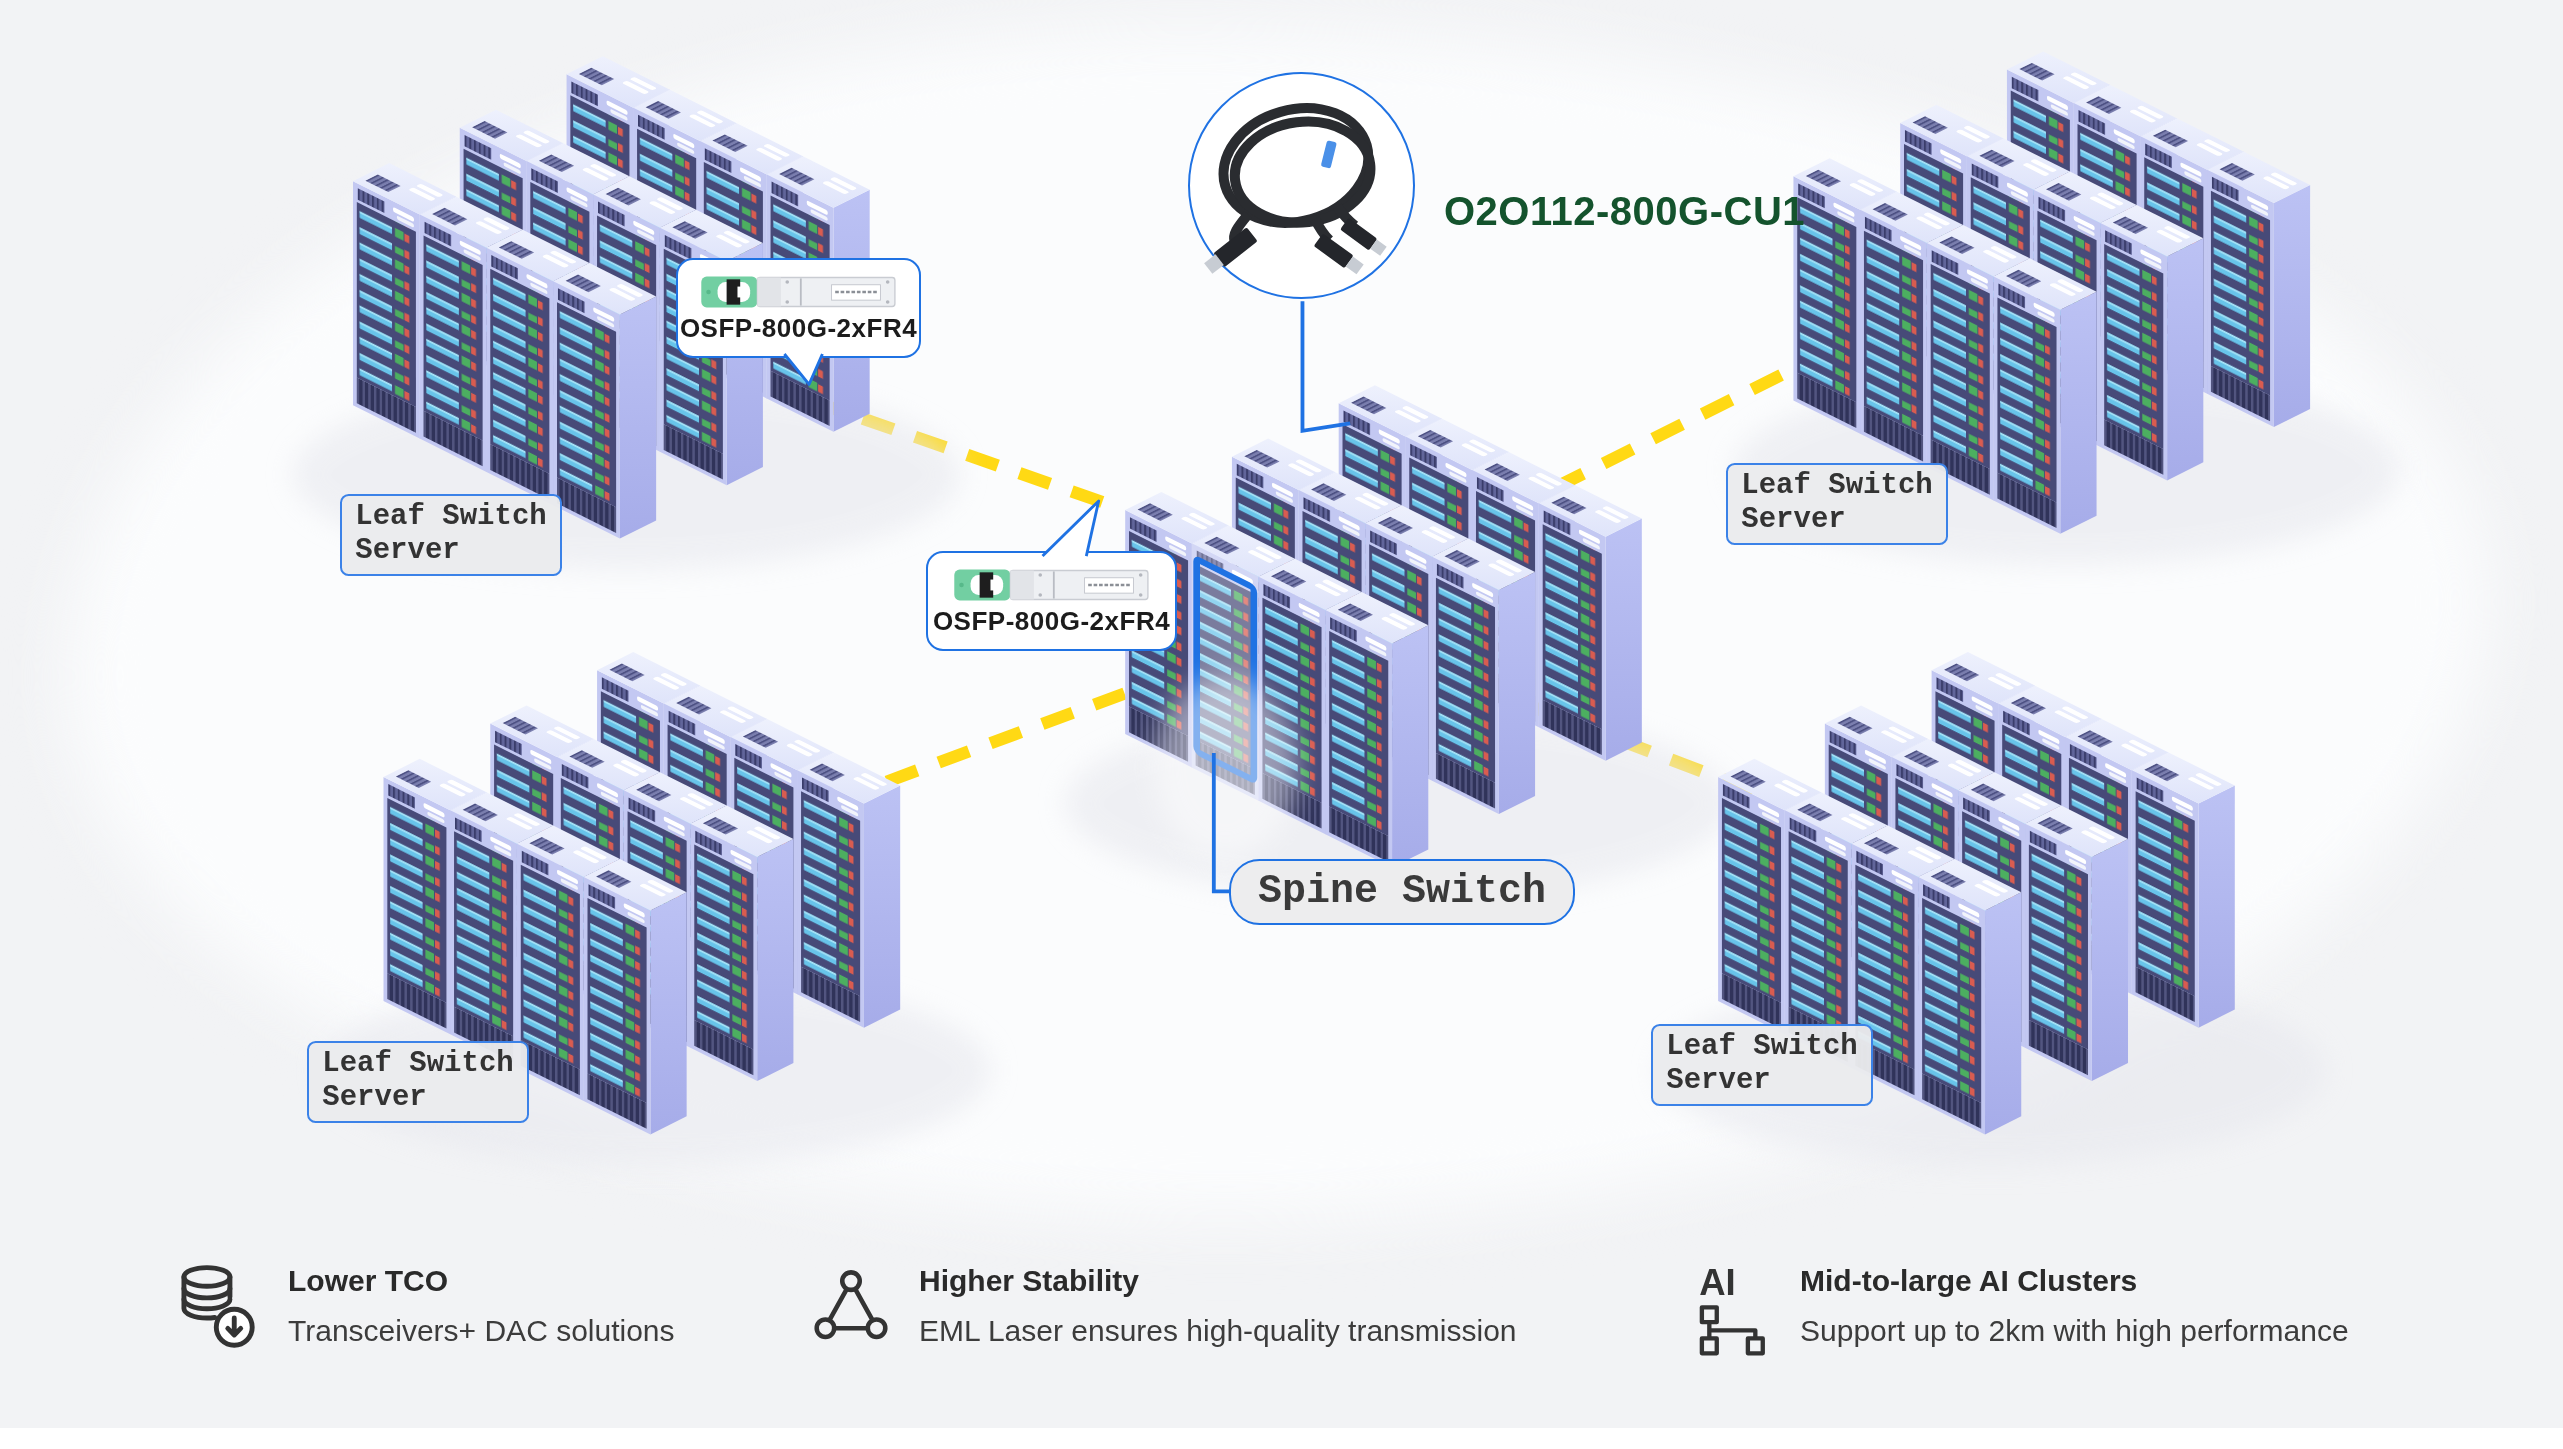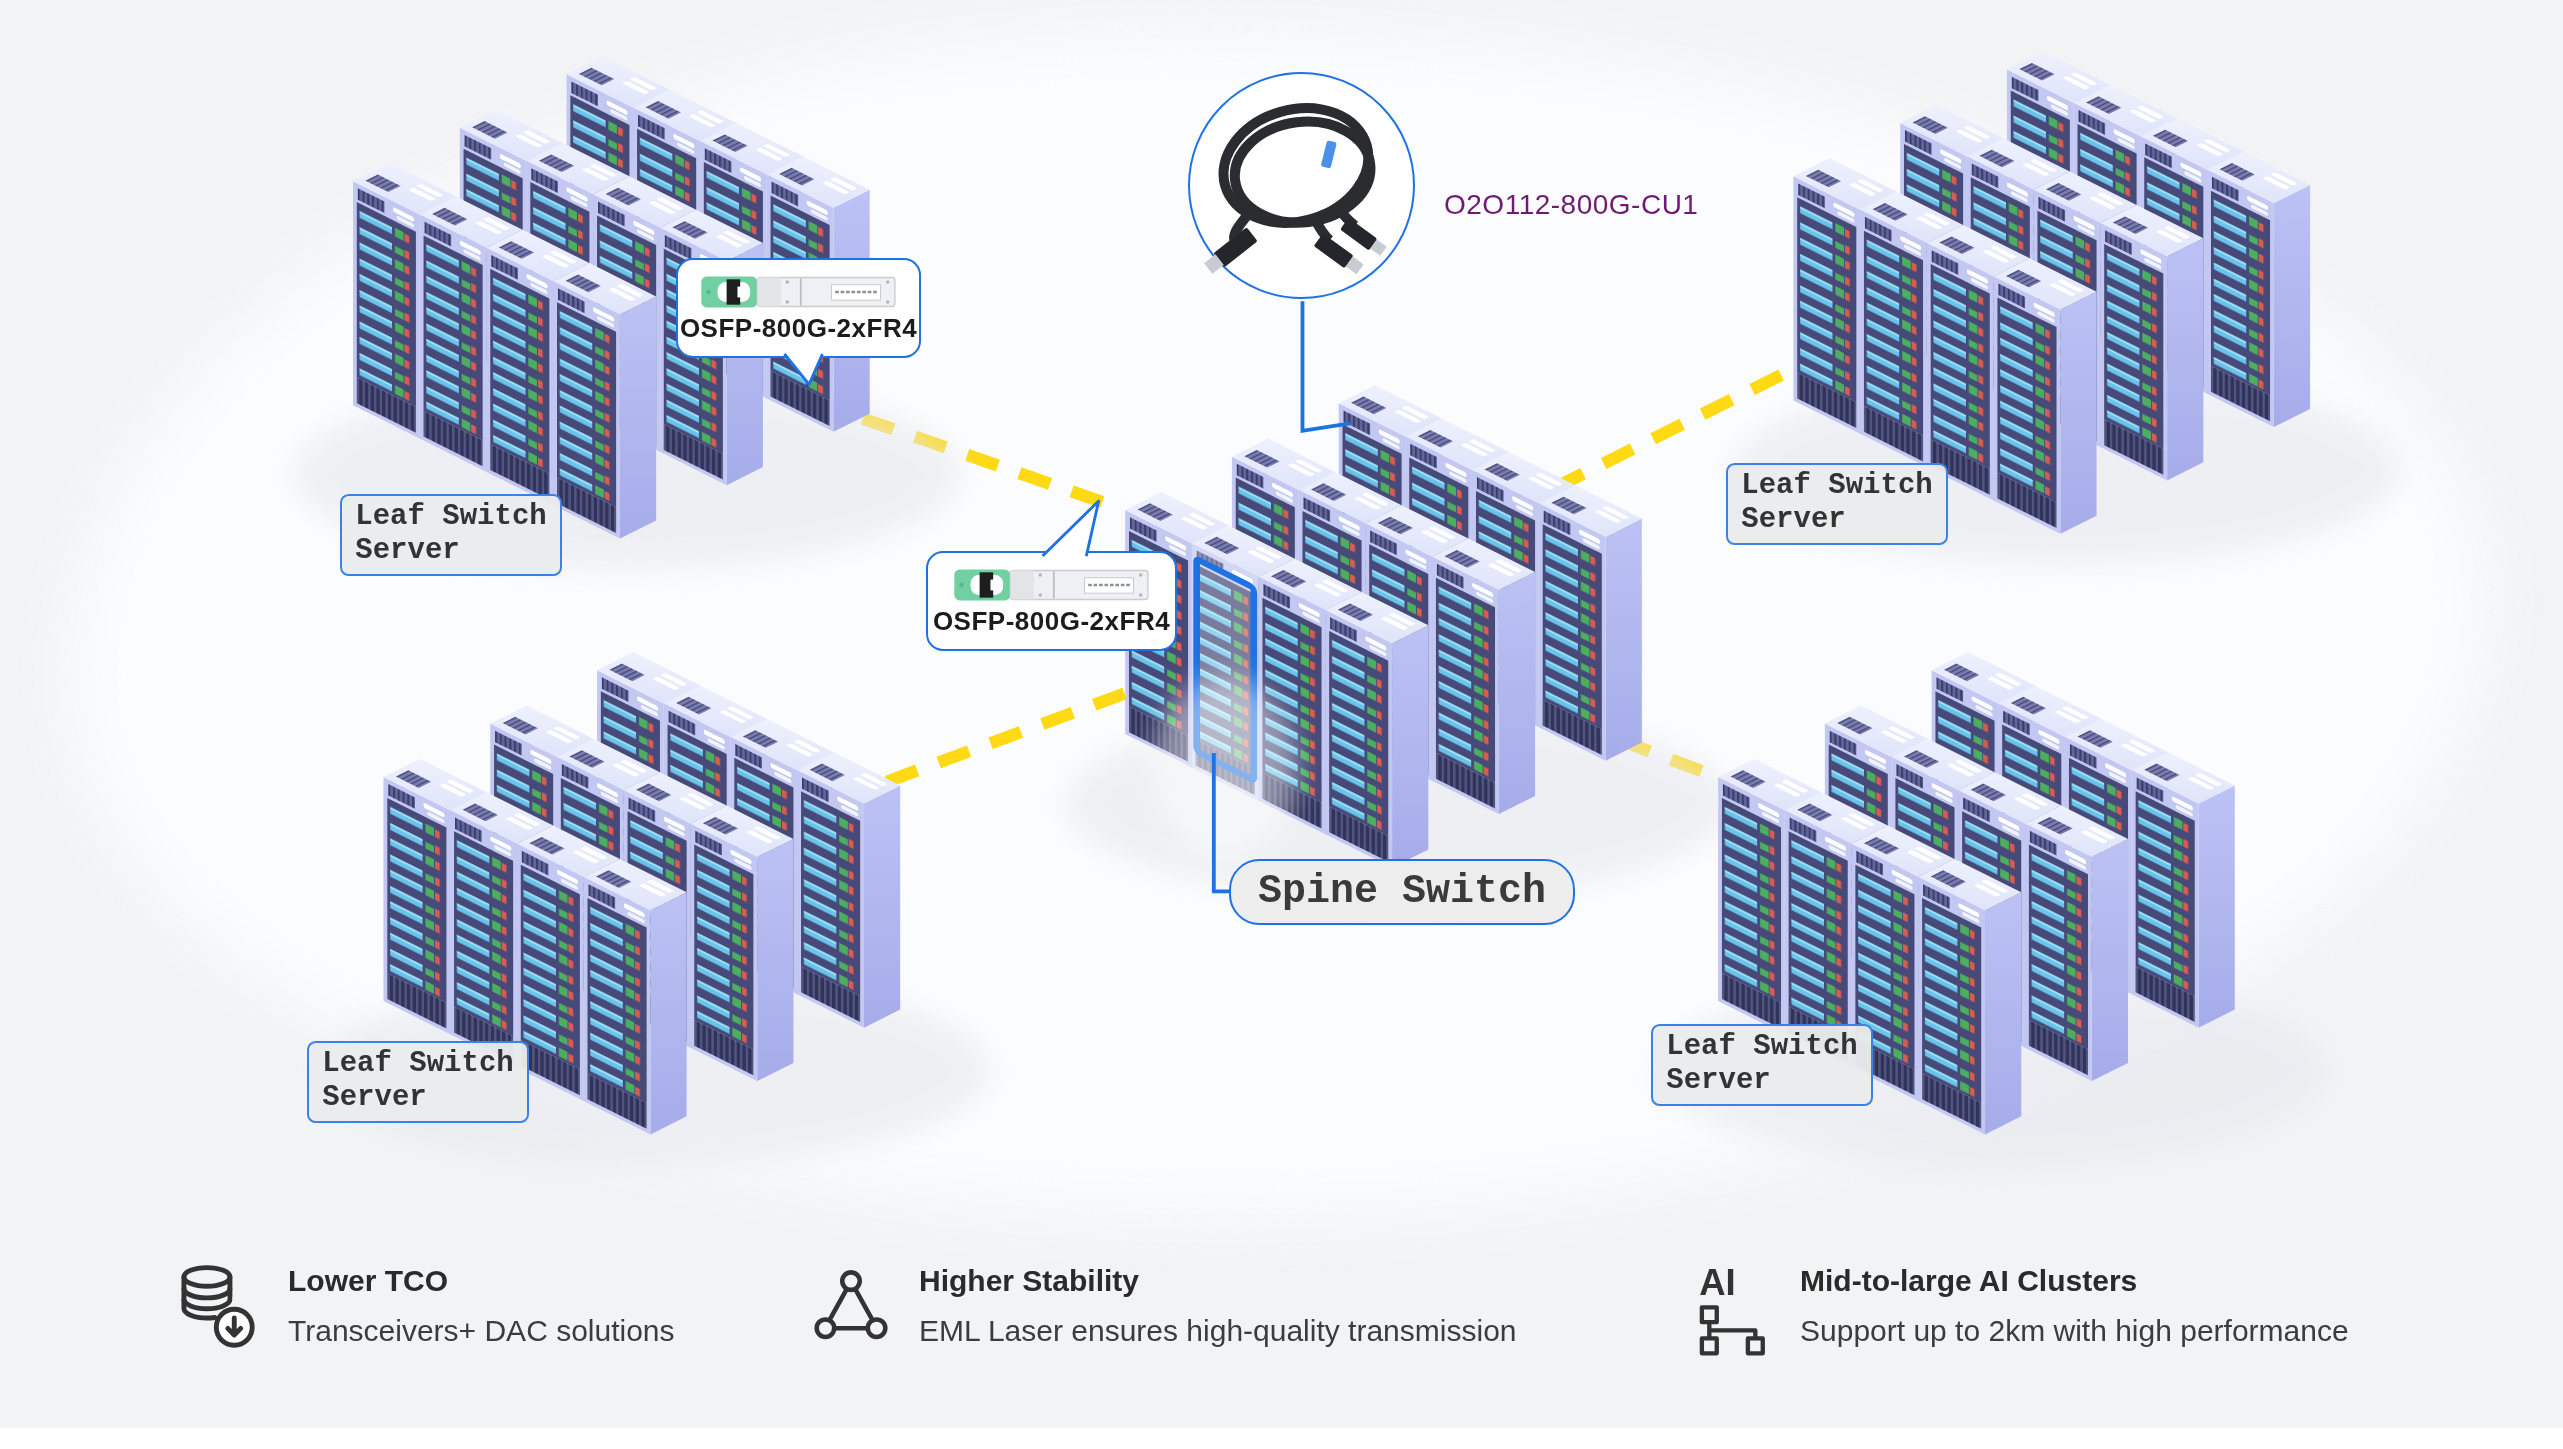--- a/index.html
+++ b/index.html
@@ -17,22 +17,22 @@
         font-size:40px;font-weight:700;color:#3a3a3a;white-space:nowrap;font-family:Liberation Mono, monospace;}
   .callout{position:absolute;width:245px;height:100px;background:#fff;
         border:2.9px solid #1f72e3;border-radius:17px;box-sizing:border-box;
         display:flex;flex-direction:column;align-items:center;justify-content:center;gap:2px;}
   .callout .xcvr{width:204px;height:38px;flex:none;}
   .callout .co-text{font-size:26px;font-weight:700;color:#1c1c1c;letter-spacing:0.5px;}
   .tail{position:absolute;overflow:visible;}
   .cable-circle{position:absolute;left:1188px;top:72px;width:227px;height:227px;
         background:#fff;border:2.9px solid #1f72e3;border-radius:50%;box-sizing:border-box;}
   .cable-circle svg{width:100%;height:100%;}
-  .cable-label{position:absolute;left:1444px;top:189px;font-size:28px;font-weight:400;
-        color:#701a75;letter-spacing:0.5px;}
+  .cable-label{position:absolute;left:1444px;top:189px;font-size:40px;font-weight:700;
+        color:#14532d;letter-spacing:0.5px;}
   .feature{position:absolute;top:1262px;display:flex;align-items:flex-start;gap:29px;}
   .feature svg{flex:none;margin-top:1.9px;}
   .f-title{font-size:30px;font-weight:700;color:#2a2a2a;margin:1.9px 0 16px;}
   .f-desc{font-size:30px;font-weight:400;color:#3c3c3c;}
   .bottom-strip{position:absolute;left:0;bottom:0;width:100%;height:21px;background:#ffffff;}
 </style>
 </head>
 <body>
 
 <div class="stage">

